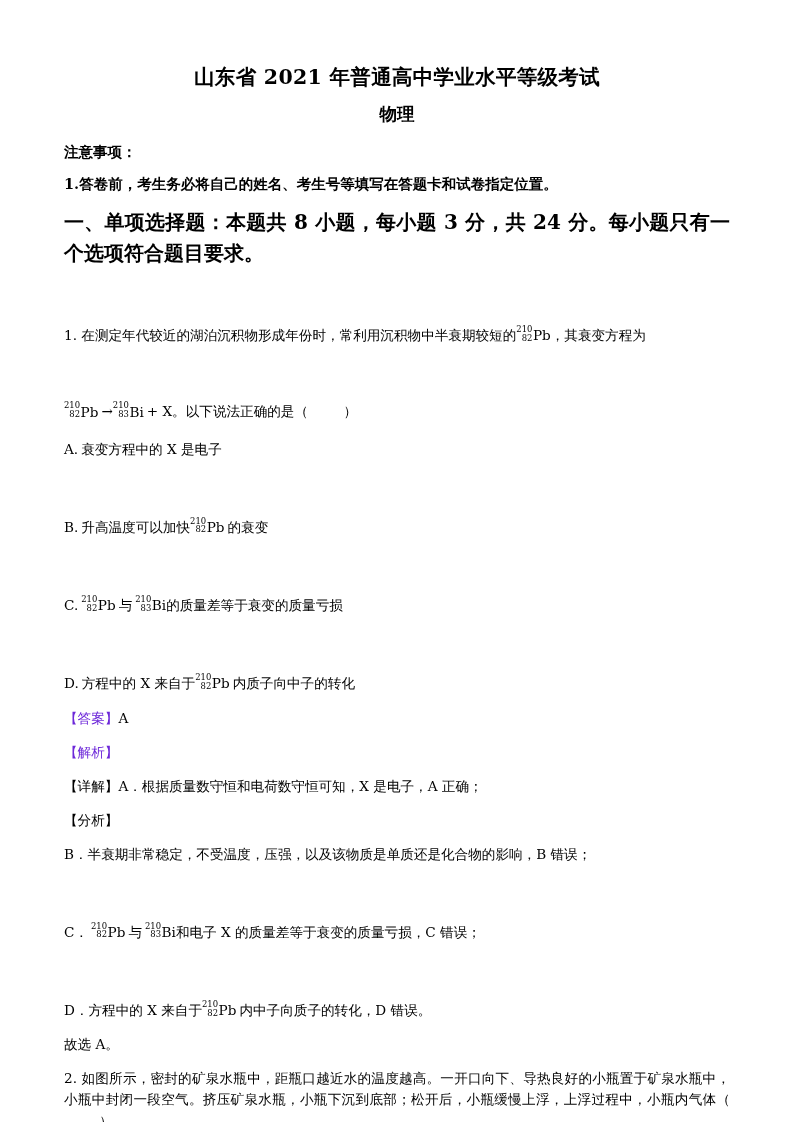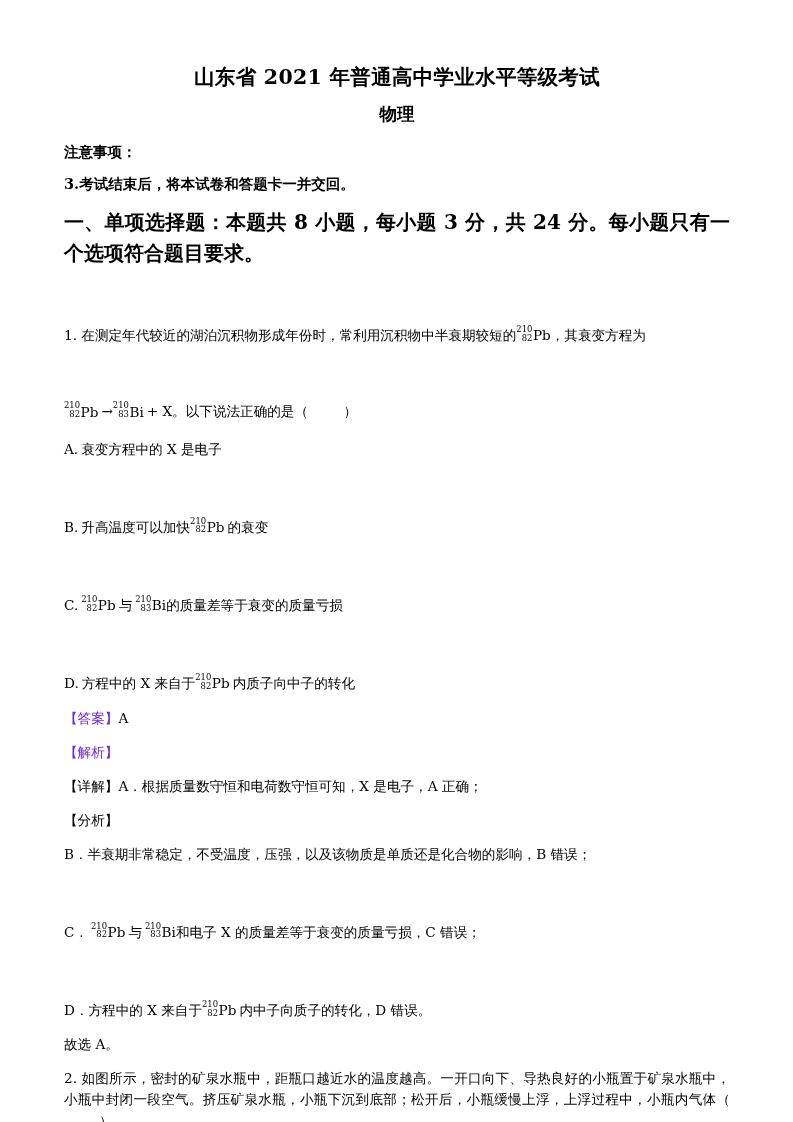--- a/index.html
+++ b/index.html
@@ -110,21 +110,21 @@
 </head>
 <body>
 
 <div class="page">
   <div class="content">
 
     <h1 class="doc-title">山东省 2021 年普通高中学业水平等级考试</h1>
     <h2 class="doc-subtitle">物理</h2>
 
     <p class="notice-head">注意事项：</p>
-    <p class="notice-item">3.考试结束后，将本试卷和答题卡一并交回。</p>
+    <p class="notice-item">1.答卷前，考生务必将自己的姓名、考生号等填写在答题卡和试卷指定位置。</p>
 
     <p class="section-heading">一、单项选择题：本题共 8 小题，每小题 3 分，共 24 分。每小题只有一个选项符合题目要求。</p>
 
     <p class="para tight">
       <span>1. 在测定年代较近的湖泊沉积物形成年份时，常利用沉积物中半衰期较短的</span><span class="nuclide"><span class="idx"><span class="sup">210</span><span class="sub">82</span></span><span class="sym">Pb</span></span><span>，其衰变方程为</span>
     </p>
 
     <p class="para eq">
       <span class="nuclide"><span class="idx"><span class="sup">210</span><span class="sub">82</span></span><span class="sym">Pb</span></span><span class="sp"></span><span>→</span><span class="nuclide"><span class="idx"><span class="sup">210</span><span class="sub">83</span></span><span class="sym">Bi</span></span><span class="sp"></span><span>+ X</span><span>。以下说法正确的是（</span><span class="wsp"></span><span>）</span>
     </p>

